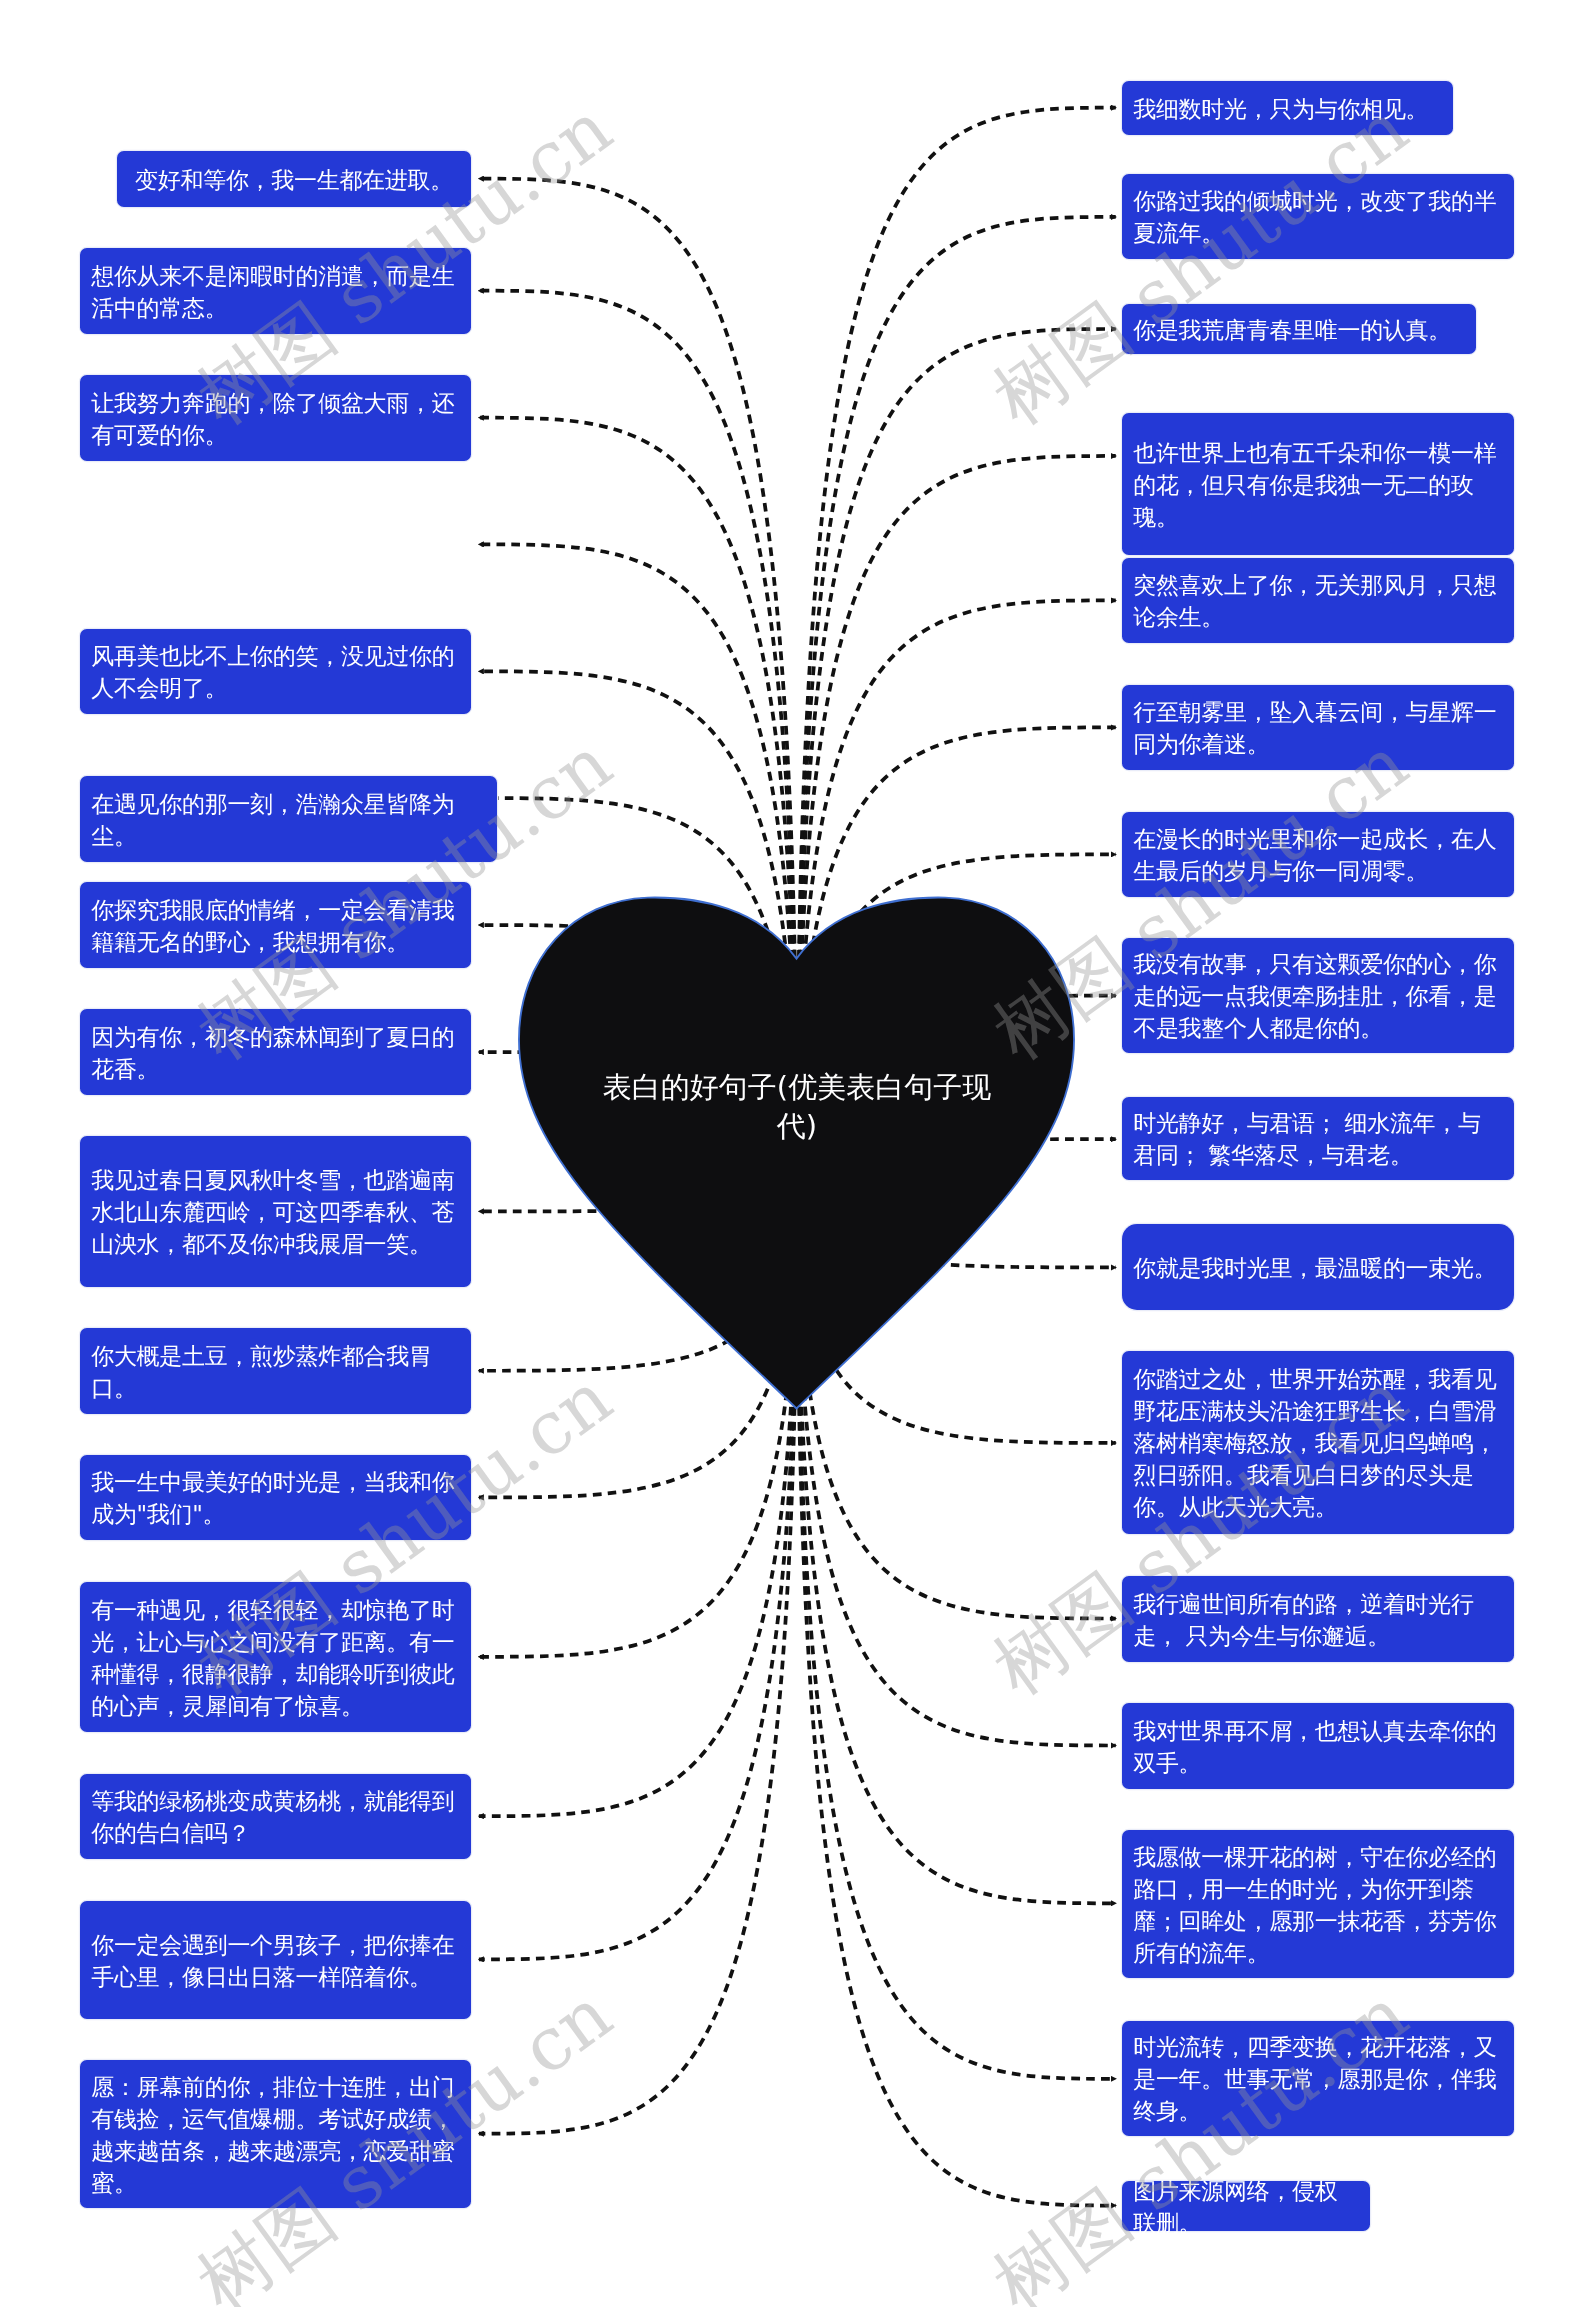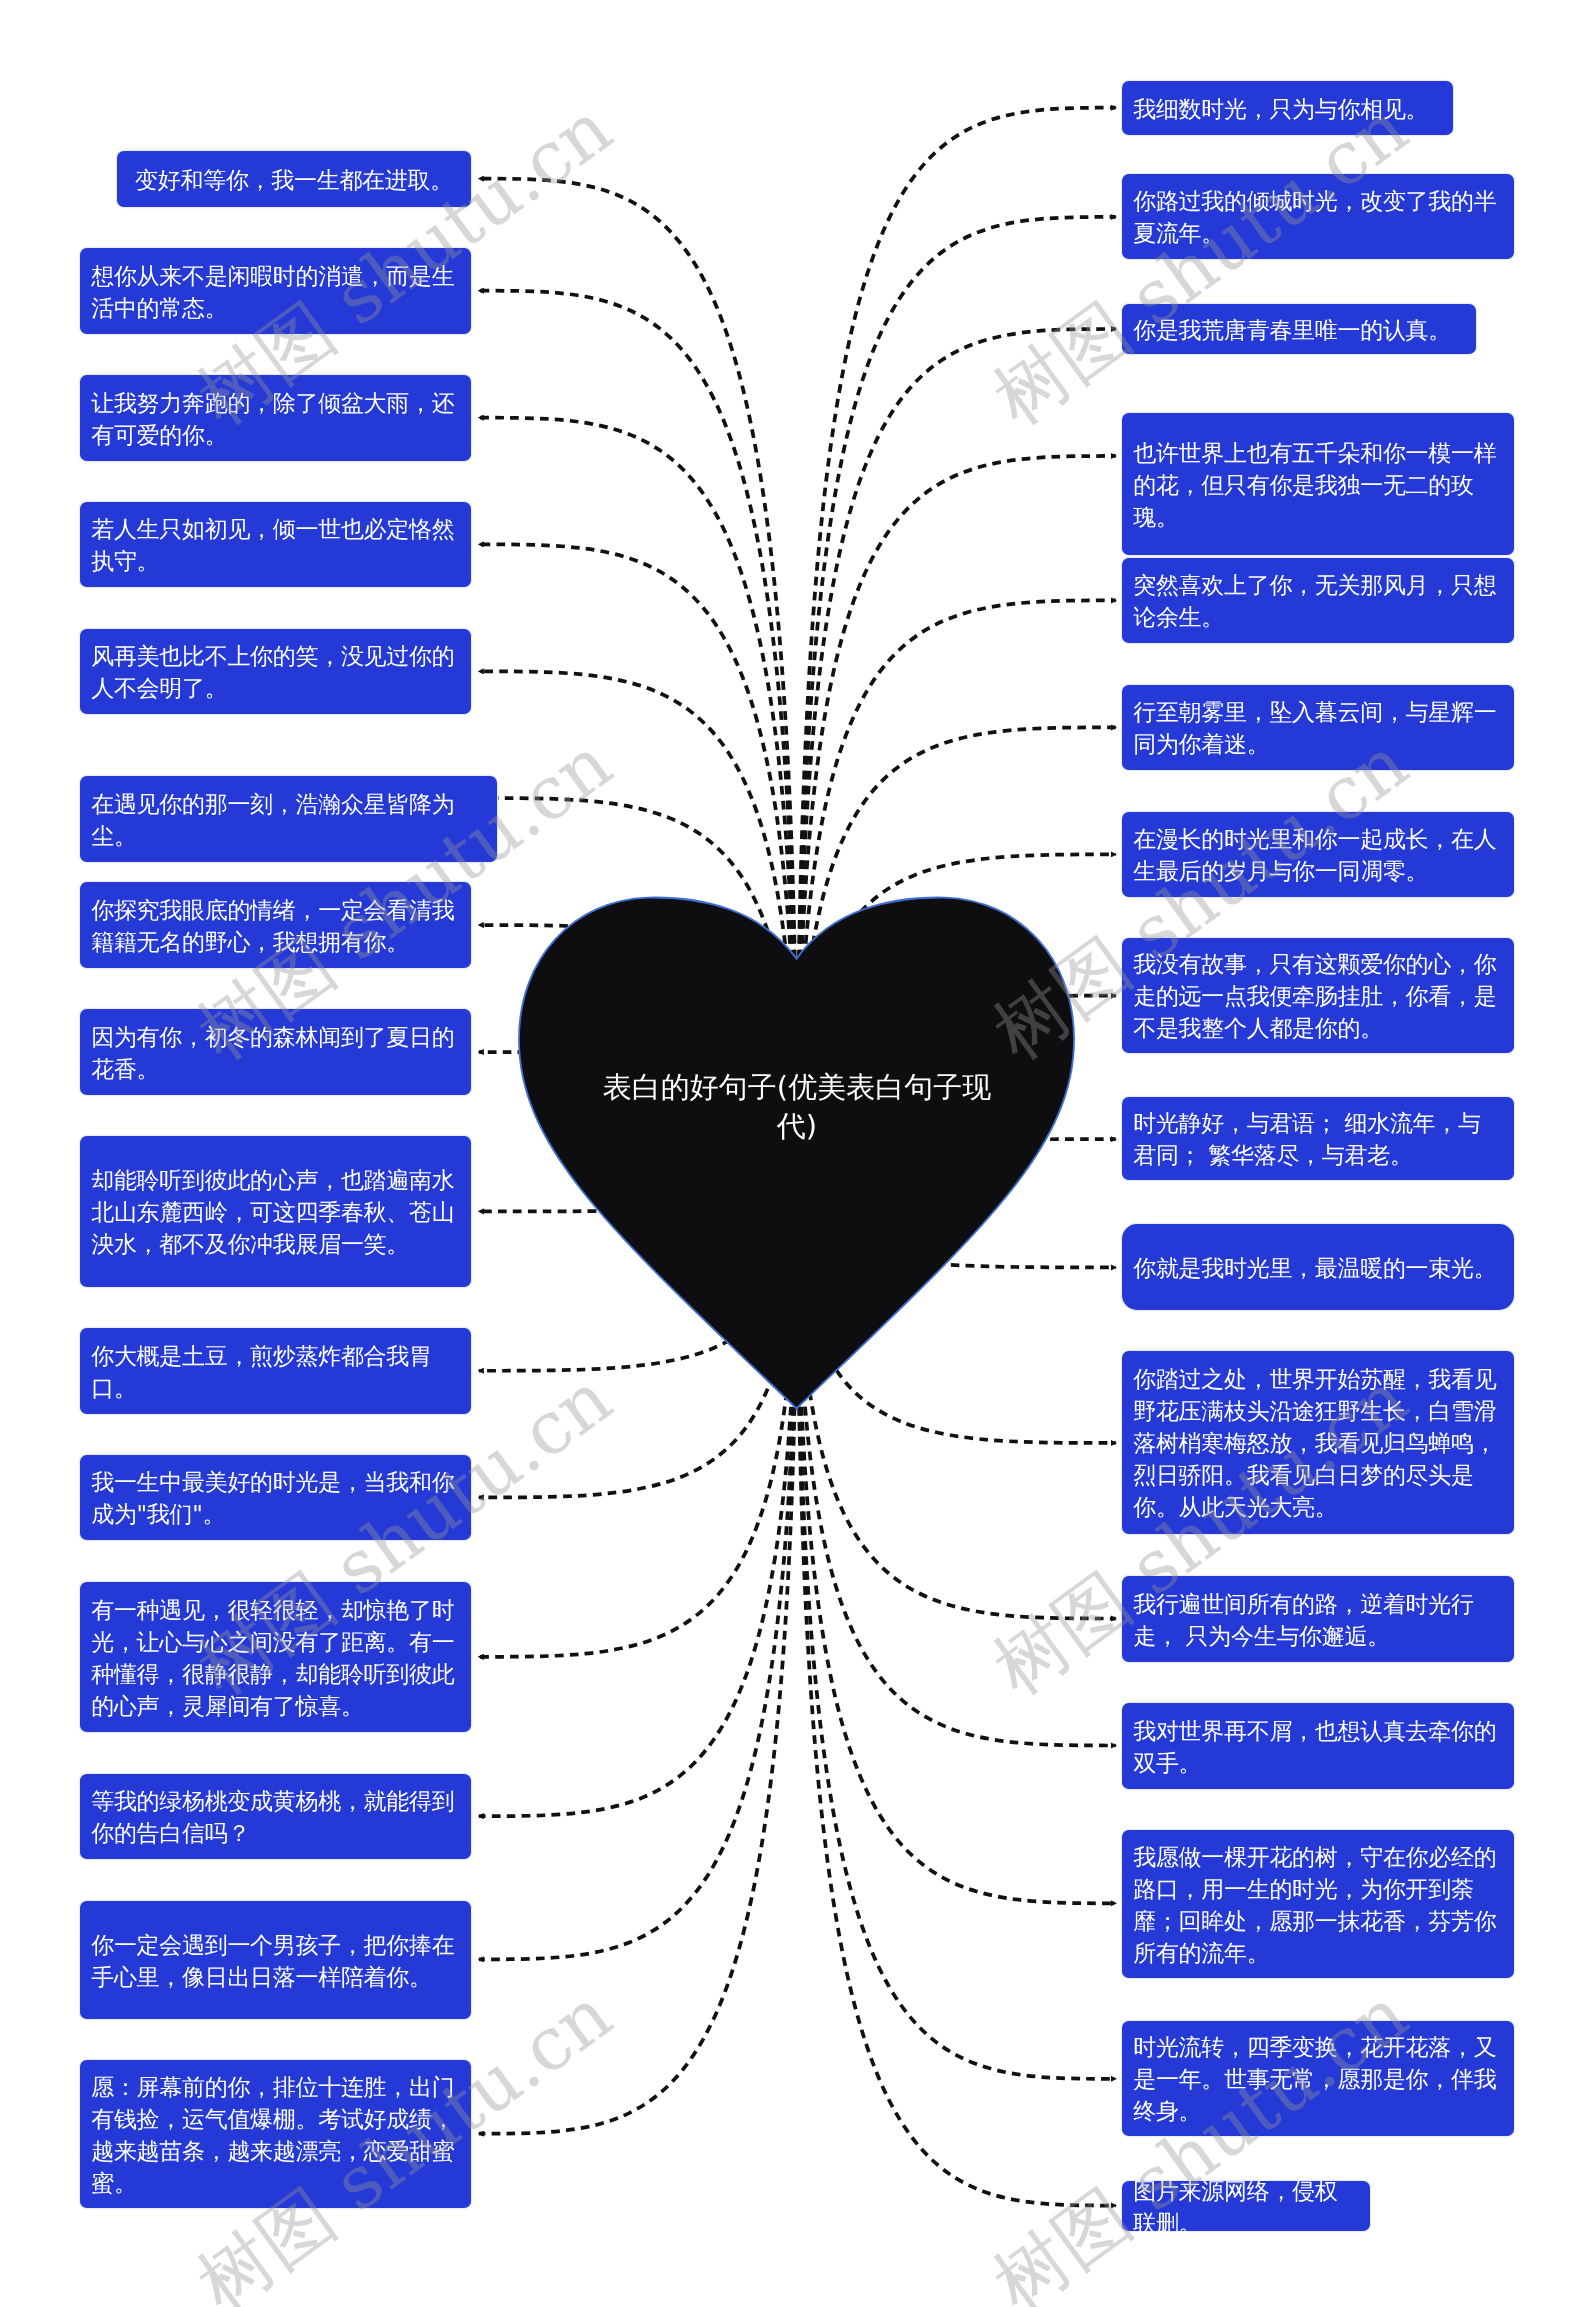--- a/index.html
+++ b/index.html
@@ -70,37 +70,34 @@
 
   <div class="node left" style="left:117px;top:151px;width:354px;height:56px;text-align:center;">
       <span>变好和等你，我一生都在进取。</span>
     </div>
   <div class="node left" style="left:80px;top:248px;width:391px;height:86px;">
       <span>想你从来不是闲暇时的消遣，而是生活中的常态。</span>
     </div>
   <div class="node left" style="left:80px;top:375px;width:391px;height:86px;">
       <span>让我努力奔跑的，除了倾盆大雨，还有可爱的你。</span>
     </div>
-  <div class="node left" style="left:80px;top:502px;width:391px;height:85px;">
-      <span>若人生只如初见，倾一世也必定恪然执守。</span>
-    </div>
   <div class="node left" style="left:80px;top:629px;width:391px;height:85px;">
       <span>风再美也比不上你的笑，没见过你的人不会明了。</span>
     </div>
   <div class="node left" style="left:80px;top:755px;width:417px;height:86px;margin-top:21px;">
       <span>在遇见你的那一刻，浩瀚众星皆降为尘。</span>
     </div>
   <div class="node left" style="left:80px;top:882px;width:391px;height:86px;">
       <span>你探究我眼底的情绪，一定会看清我籍籍无名的野心，我想拥有你。</span>
     </div>
   <div class="node left" style="left:80px;top:1009px;width:391px;height:86px;">
       <span>因为有你，初冬的森林闻到了夏日的花香。</span>
     </div>
   <div class="node left" style="left:80px;top:1136px;width:391px;height:151px;">
-      <span>却能聆听到彼此的心声，也踏遍南水北山东麓西岭，可这四季春秋、苍山泱水，都不及你冲我展眉一笑。</span>
+      <span>我见过春日夏风秋叶冬雪，也踏遍南水北山东麓西岭，可这四季春秋、苍山泱水，都不及你冲我展眉一笑。</span>
     </div>
   <div class="node left" style="left:80px;top:1328px;width:391px;height:86px;">
       <span>你大概是土豆，煎炒蒸炸都合我胃口。</span>
     </div>
   <div class="node left" style="left:80px;top:1455px;width:391px;height:85px;">
       <span>我一生中最美好的时光是，当我和你成为"我们"。</span>
     </div>
   <div class="node left" style="left:80px;top:1582px;width:391px;height:150px;">
       <span>有一种遇见，很轻很轻，却惊艳了时光，让心与心之间没有了距离。有一种懂得，很静很静，却能聆听到彼此的心声，灵犀间有了惊喜。</span>
     </div>

